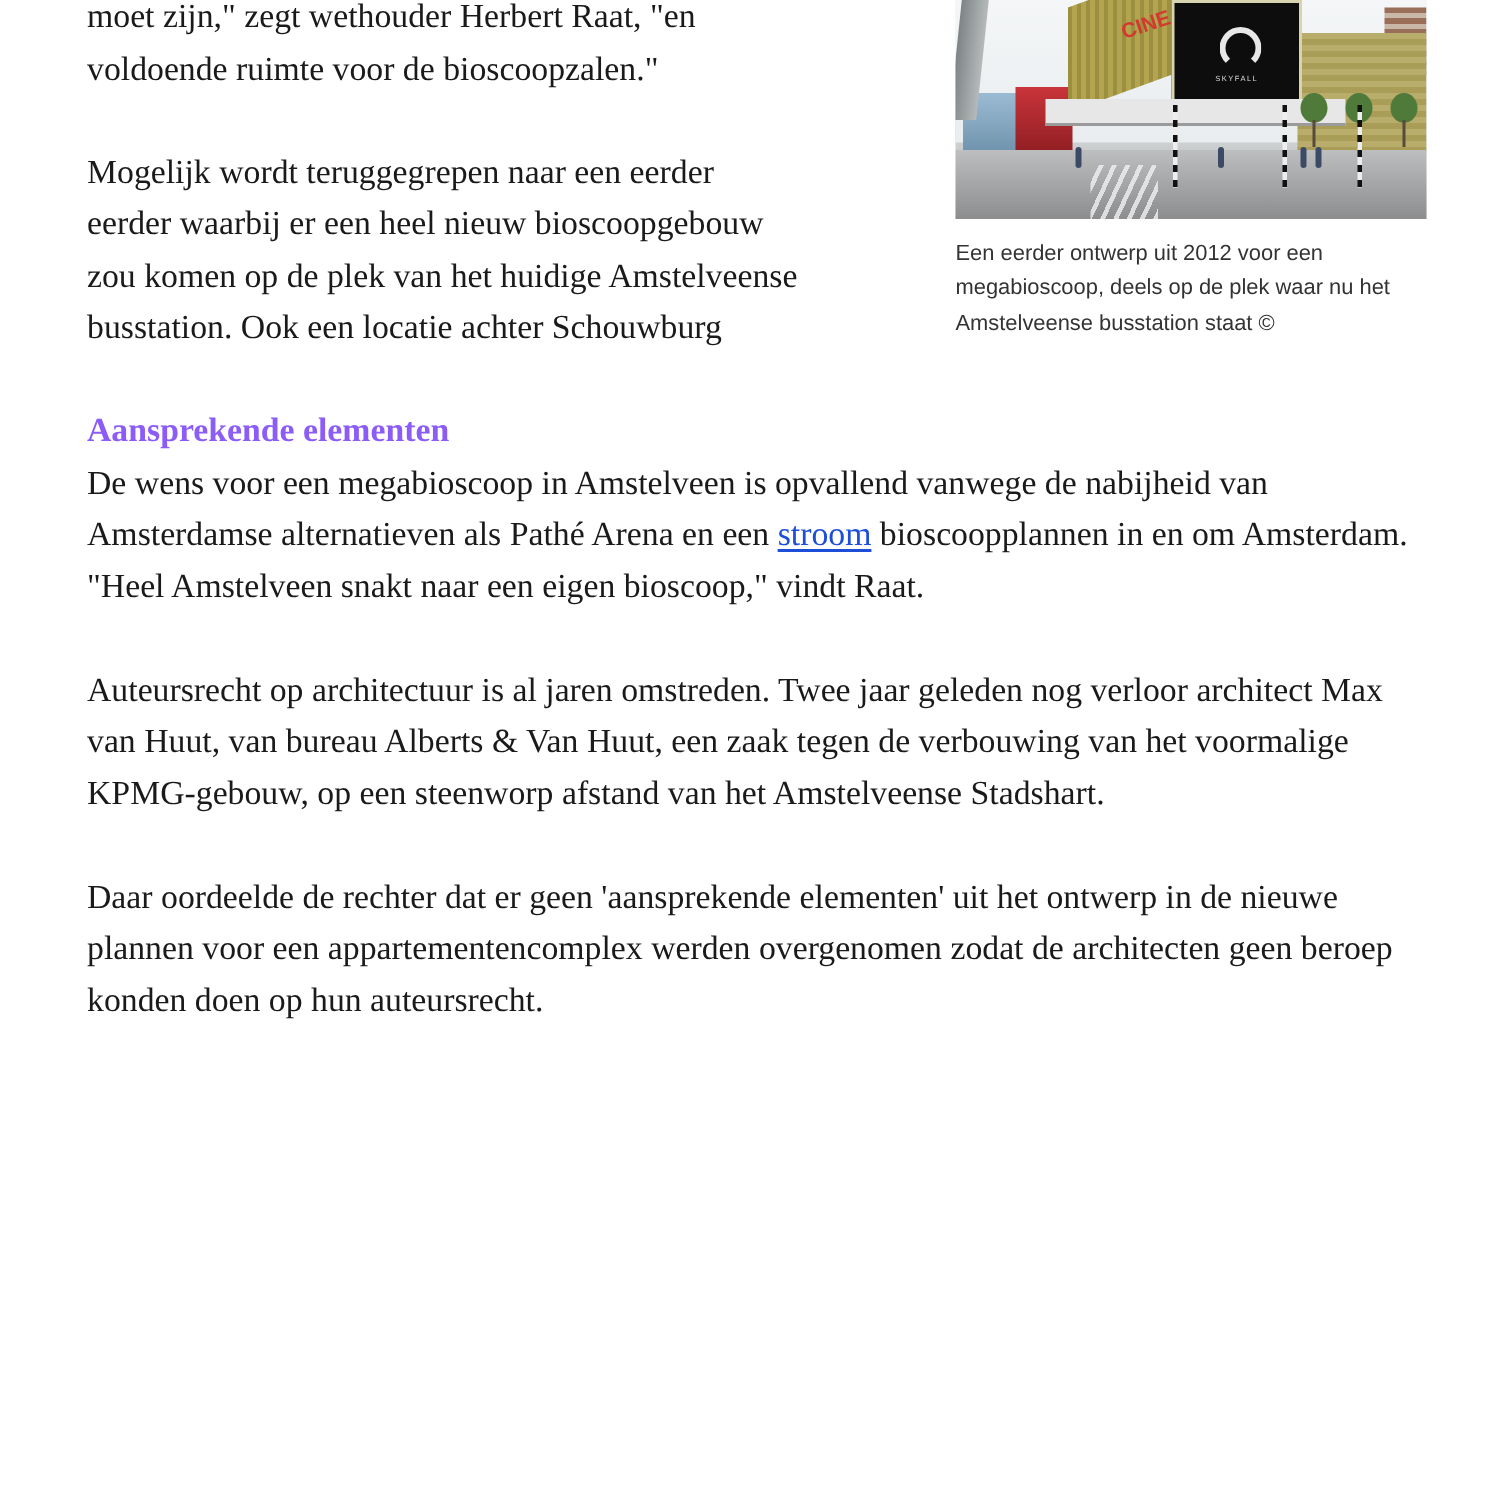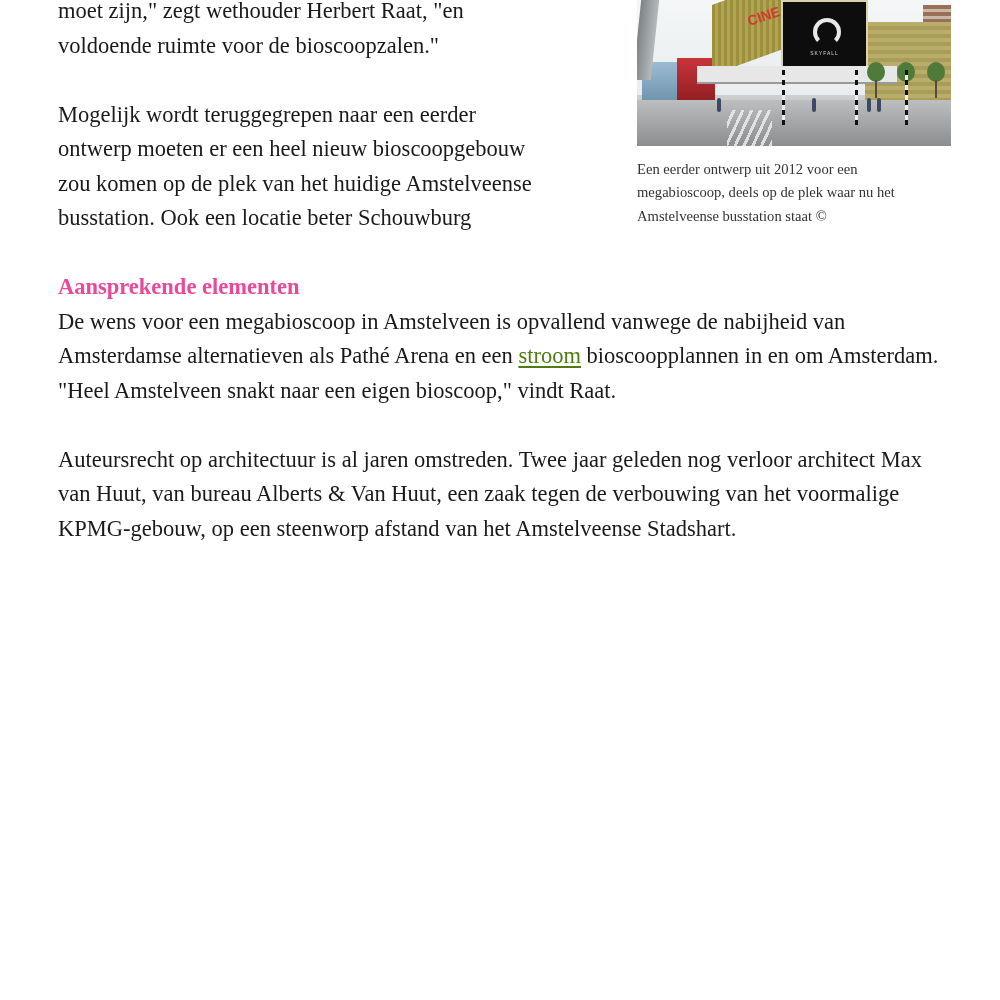--- a/index.html
+++ b/index.html
@@ -27,47 +27,47 @@
       margin: 0 0 34.5px 0;
     }
     .article p.narrow {
       width: 545px;
     }
     .article h3 {
       margin: 0;
       font-size: 22.5px;
       line-height: 34.5px;
       font-weight: bold;
-      color: #ec4899;
+      color: #8b5cf6;
     }
     .article p.after-heading {
       margin-top: 0;
     }
     .article a {
-      color: #4d7c0f;
+      color: #1d4ed8;
       text-underline-offset: 3px;
     }
 
     
     .figure {
       position: absolute;
       left: 637px;
       top: 0px;
       width: 314px;
     }
     .figure-image {
       position: relative;
       width: 314px;
       height: 146px;
       overflow: hidden;
       background: linear-gradient(180deg, #eef2f4 0%, #e4e9ec 40%, #c9cbcb 70%, #a8a9aa 100%);
     }
     .figure-caption {
       margin-top: 12px;
-      font-family: Liberation Serif, serif;
+      font-family: Liberation Sans, sans-serif;
       font-size: 14.6px;
       line-height: 23.4px;
       color: #333333;
     }
 
     
     .sky { position:absolute; left:0; top:0; width:314px; height:95px; background: linear-gradient(180deg,#f4f6f7,#e9edef); }
     .pillar { position:absolute; left:0; top:0; width:18px; height:80px; background: linear-gradient(90deg,#7e8486,#b6babb); transform: skewX(-6deg); }
     .glass-left { position:absolute; left:5px; top:62px; width:40px; height:40px; background: linear-gradient(180deg,#9bbbd3,#6f93ad); }
     .red-block { position:absolute; left:40px; top:58px; width:38px; height:45px; background: linear-gradient(180deg,#c9343a,#8f1e22); }
@@ -89,28 +89,29 @@
 </head>
 <body>
 
 <div class="article">
   <p class="narrow">
     <span>moet zijn," zegt wethouder Herbert Raat, "en</span><br>
     <span>voldoende ruimte voor de bioscoopzalen."</span>
   </p>
   <p class="narrow">
     <span>Mogelijk wordt teruggegrepen naar een eerder</span><br>
-    <span>ontwerp moeten er een heel nieuw bioscoopgebouw</span><br>
+    <span>eerder waarbij er een heel nieuw bioscoopgebouw</span><br>
     <span>zou komen op de plek van het huidige Amstelveense</span><br>
-    <span>busstation. Ook een locatie beter Schouwburg</span><br>
+    <span>busstation. Ook een locatie achter Schouwburg</span><br>
   </p>
 
   <h3>Aansprekende elementen</h3>
   <p class="after-heading"><span>De wens voor een megabioscoop in Amstelveen is opvallend vanwege de nabijheid van Amsterdamse alternatieven als Pathé Arena en een </span><a href="#">stroom</a><span> bioscoopplannen in en om Amsterdam. "Heel Amstelveen snakt naar een eigen bioscoop," vindt Raat.</span></p>
   <p>Auteursrecht op architectuur is al jaren omstreden. Twee jaar geleden nog verloor architect Max van Huut, van bureau Alberts &amp; Van Huut, een zaak tegen de verbouwing van het voormalige KPMG-gebouw, op een steenworp afstand van het Amstelveense Stadshart.</p>
+  <p>Daar oordeelde de rechter dat er geen 'aansprekende elementen' uit het ontwerp in de nieuwe plannen voor een appartementencomplex werden overgenomen zodat de architecten geen beroep konden doen op hun auteursrecht.</p>
 
 </div>
 
 <figure class="figure" style="margin:0;">
   <div class="figure-image" title="Artist impression of a megabioscoop building with a Skyfall billboard">
     <div class="sky"></div>
     <div class="tower"></div>
     <div class="gold-right"></div>
     <div class="glass-left"></div>
     <div class="red-block"></div>

